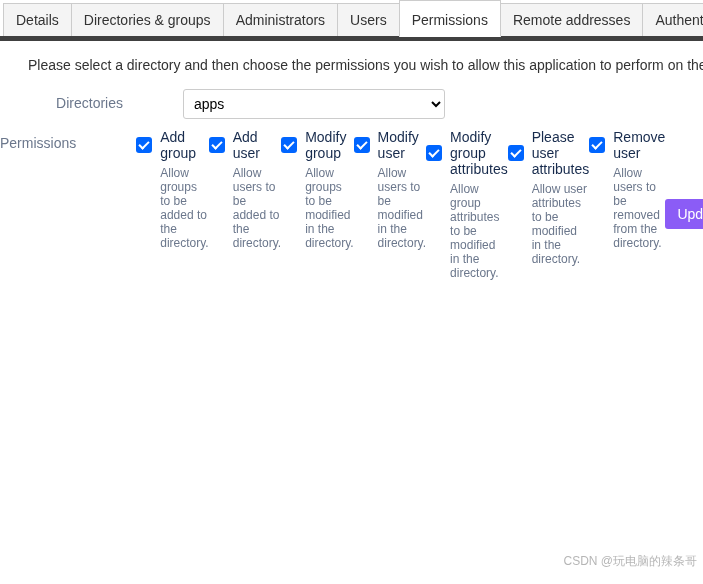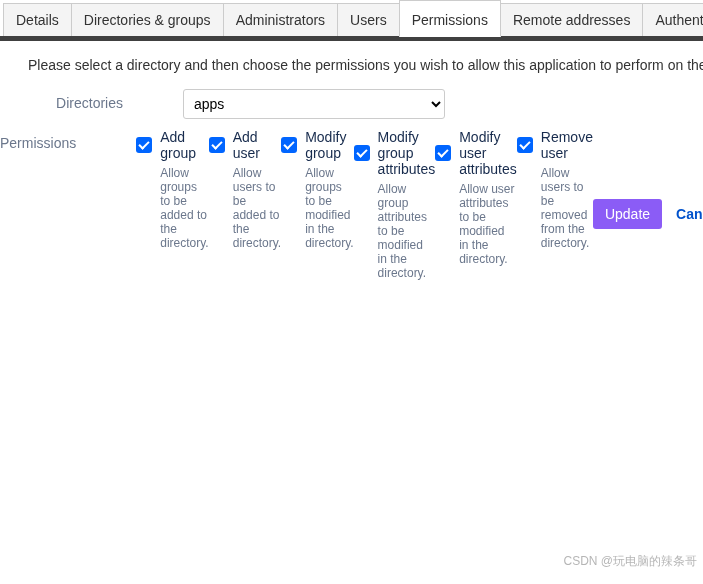--- a/index.html
+++ b/index.html
@@ -185,33 +185,40 @@
         </div>
 
         <div class="perm-item">
           <div class="perm-head">
             <input type="checkbox" class="checkbox" checked="" style="">
             <span class="perm-label">Modify group</span>
           </div>
           <div class="perm-desc">Allow groups to be modified in the directory.</div>
         </div>
 
+        <div class="perm-item">
+          <div class="perm-head">
+            <input type="checkbox" class="checkbox" checked="" style="">
+            <span class="perm-label">Modify user</span>
+          </div>
+          <div class="perm-desc">Allow users to be modified in the directory.</div>
+        </div>
 
         <div class="perm-item">
           <div class="perm-head">
             <input type="checkbox" class="checkbox" checked="" style="">
             <span class="perm-label">Modify group attributes</span>
           </div>
           <div class="perm-desc">Allow group attributes to be modified in the directory.</div>
         </div>
 
         <div class="perm-item">
           <div class="perm-head">
             <input type="checkbox" class="checkbox" checked="" style="">
-            <span class="perm-label">Modify user attributes</span>
+            <span class="perm-label">Please user attributes</span>
           </div>
           <div class="perm-desc">Allow user attributes to be modified in the directory.</div>
         </div>
 
 
         <div class="perm-item">
           <div class="perm-head">
             <input type="checkbox" class="checkbox" checked="" style="">
             <span class="perm-label">Remove user</span>
           </div>

